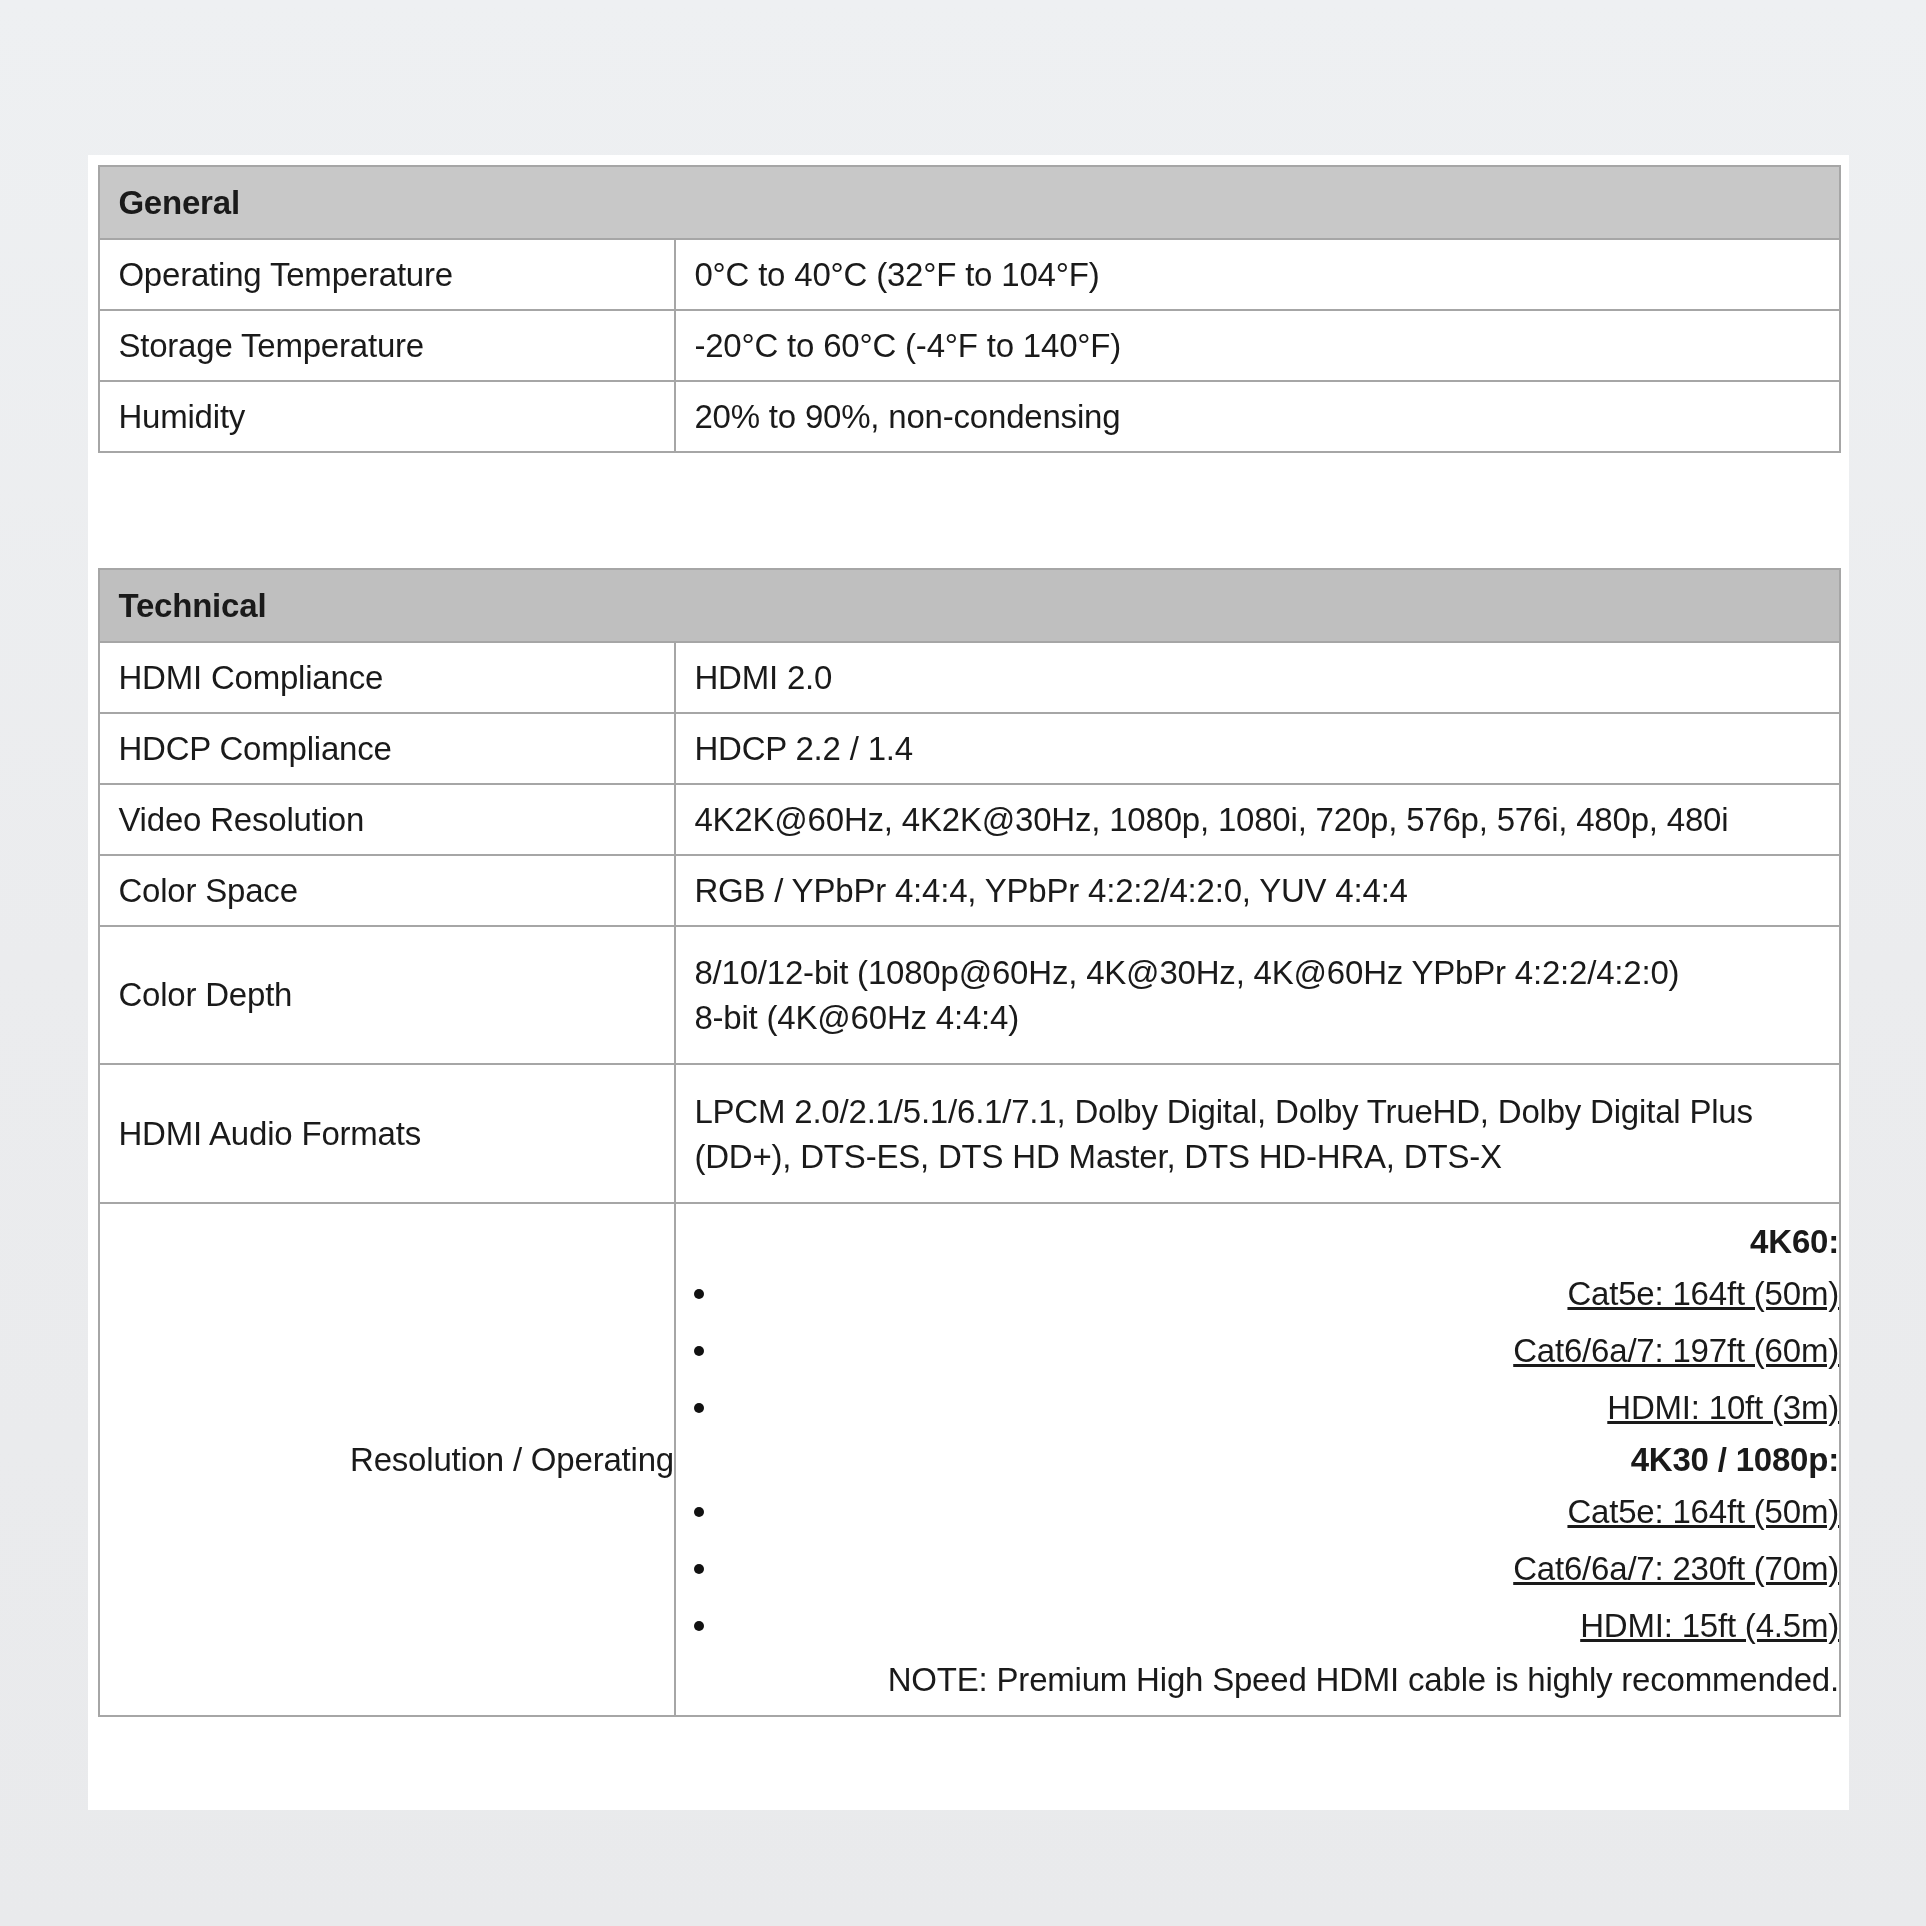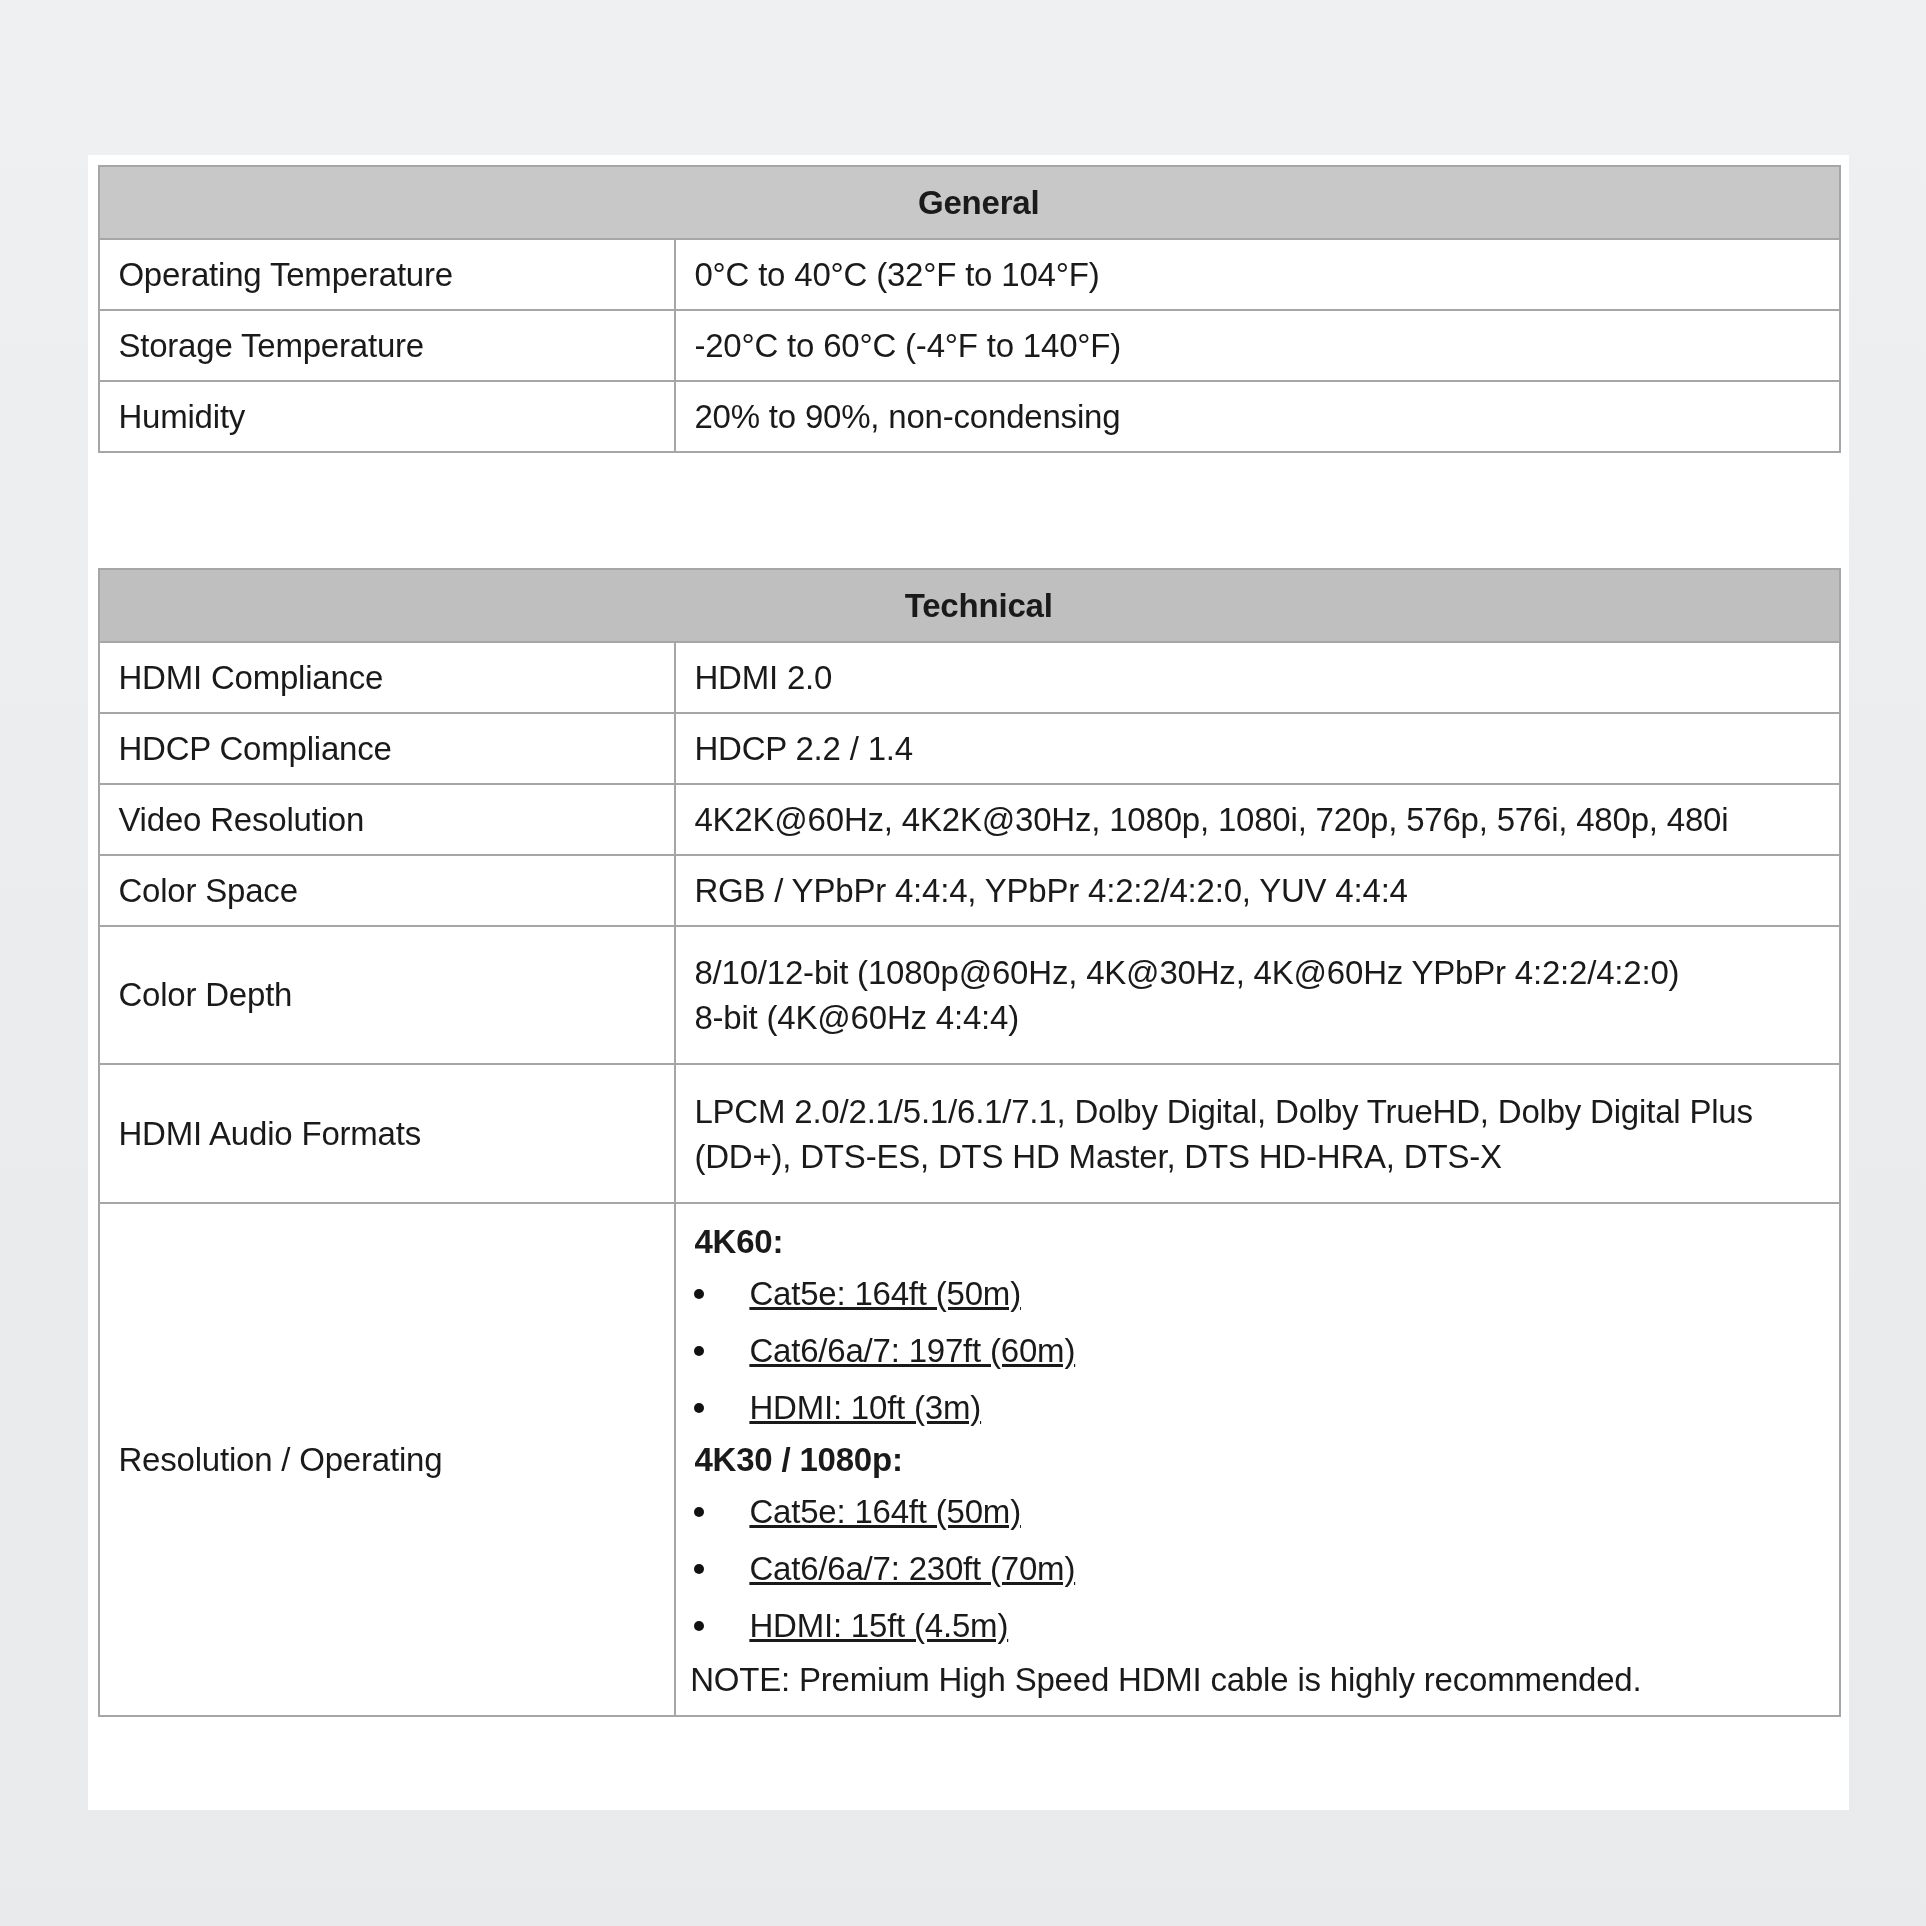--- a/index.html
+++ b/index.html
@@ -18,30 +18,30 @@
       border-collapse: collapse; table-layout: fixed;
       font-size: 33px; letter-spacing: -0.2px;
     }
     table.spec td {
       border: 2.1px solid #a6a6a6; padding: 0 0 0 18.4px; vertical-align: middle;
       line-height: 1.2;
     }
     table.spec col.c1 { width: 576px; }
     table.spec col.c2 { width: 1165px; }
     .sec-head td {
-      background: #c8c8c8; font-weight: bold; height: 71px; text-align: center;
+      background: #c8c8c8; font-weight: bold; height: 71px;
     }
     #tbl-general { top: 10px; }
     #tbl-technical { top: 413px; }
     .sec-head.technical td { background: #bfbfbf; }
     .r-g td { height: 69px; }
     .r-t td { height: 69px; }
     .r-depth td { height: 136px; }
     .r-audio td { height: 137px; }
-    .r-dist td { height: 507px; }
+    .r-dist td { height: 507px; text-align: right; }
     .multi-line div { line-height: 45px; }
     .dist-block { padding: 14px 0 10px 0; }
     .dist-head { font-weight: bold; line-height: 47px; }
     .dist-item { position: relative; padding-left: 55px; line-height: 57px; text-decoration: underline; }
     .dist-item .bullet {
       position: absolute; left: 0; top: 24px; width: 10px; height: 10px;
       border-radius: 50%; background: #111;
     }
     .note { line-height: 51px; margin-left: -4.2px; }
     .note b { font-weight: normal; }

